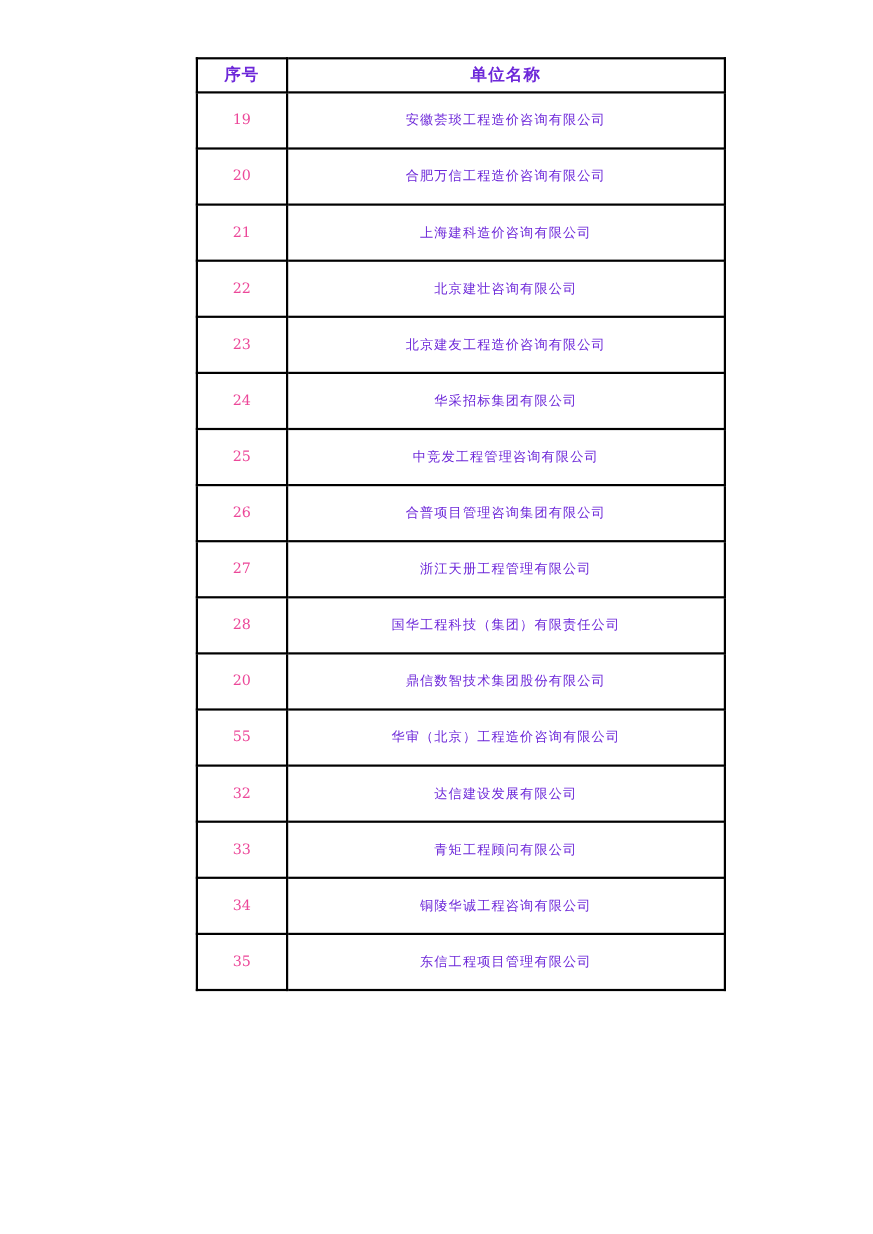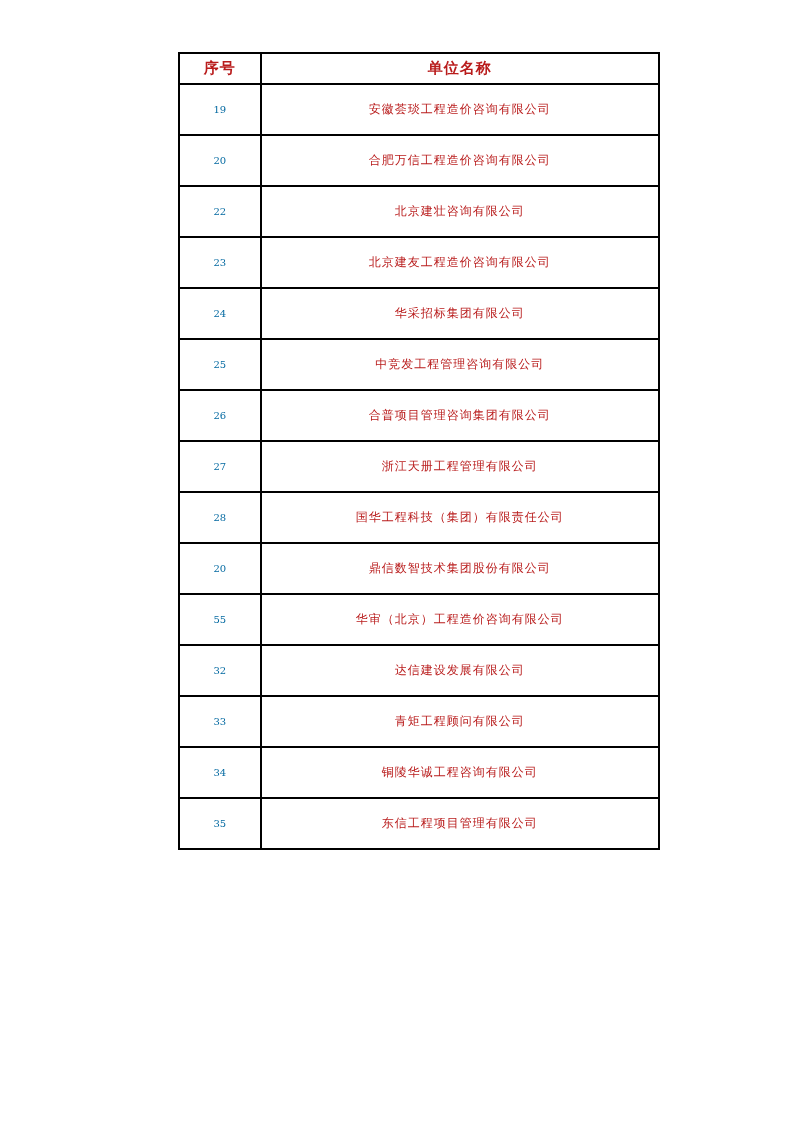--- a/index.html
+++ b/index.html
@@ -20,41 +20,41 @@
     top: 52px;
     width: 482px;
     border-collapse: collapse;
     table-layout: fixed;
   }
   .units-table th,
   .units-table td {
     border: 2px solid #000000;
     text-align: center;
     vertical-align: middle;
-    color: #b91c1c;
+    color: #6d28d9;
     background: #ffffff;
   }
   .units-table th {
     height: 31px;
     font-size: 15px;
     font-weight: bold;
     letter-spacing: 1px;
   }
   .units-table td {
     height: 51px;
     font-size: 12px;
     font-weight: normal;
     letter-spacing: 1px;
   }
   .col-no   { width: 68px; }
   .col-name { width: 332px; }
   .units-table td.col-no {
-    font-size: 10px;
+    font-size: 13px;
     letter-spacing: 0;
-    color: #0369a1;
+    color: #ec4899;
   }
 </style>
 </head>
 <body>
 
 <div class="page">
   <table class="units-table">
     <thead>
       <tr>
         <th class="col-no">序号</th>
@@ -62,20 +62,24 @@
       </tr>
     </thead>
     <tbody id="table-body">
         <tr>
           <td class="col-no">19</td>
           <td class="col-name">安徽荟琰工程造价咨询有限公司</td>
         </tr>
         <tr>
           <td class="col-no">20</td>
           <td class="col-name">合肥万信工程造价咨询有限公司</td>
+        </tr>
+        <tr>
+          <td class="col-no">21</td>
+          <td class="col-name">上海建科造价咨询有限公司</td>
         </tr>
         <tr>
           <td class="col-no">22</td>
           <td class="col-name">北京建壮咨询有限公司</td>
         </tr>
         <tr>
           <td class="col-no">23</td>
           <td class="col-name">北京建友工程造价咨询有限公司</td>
         </tr>
         <tr>

